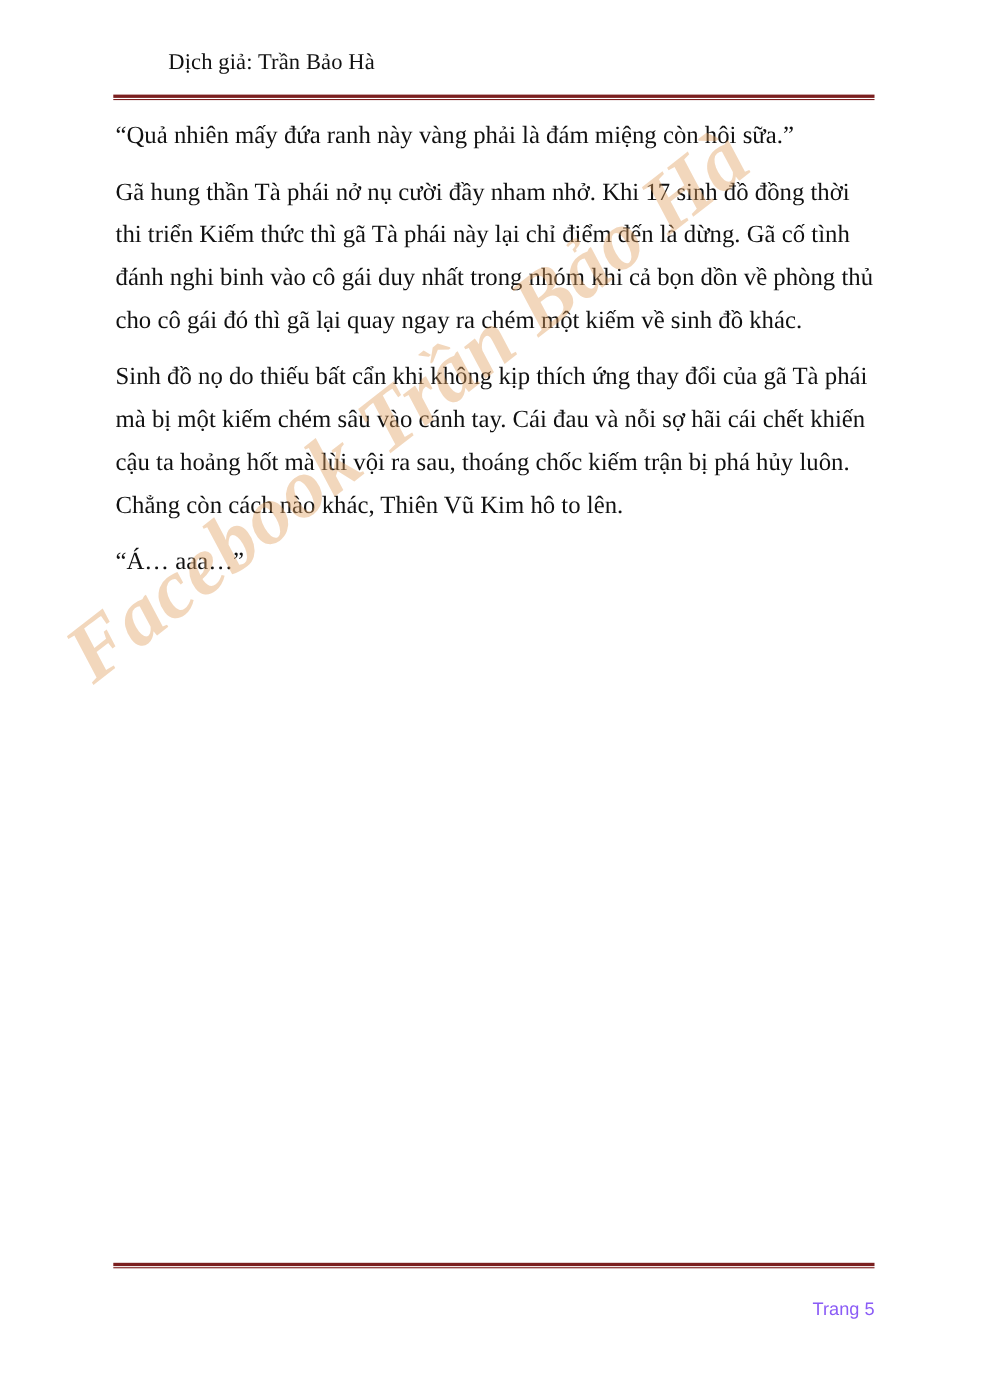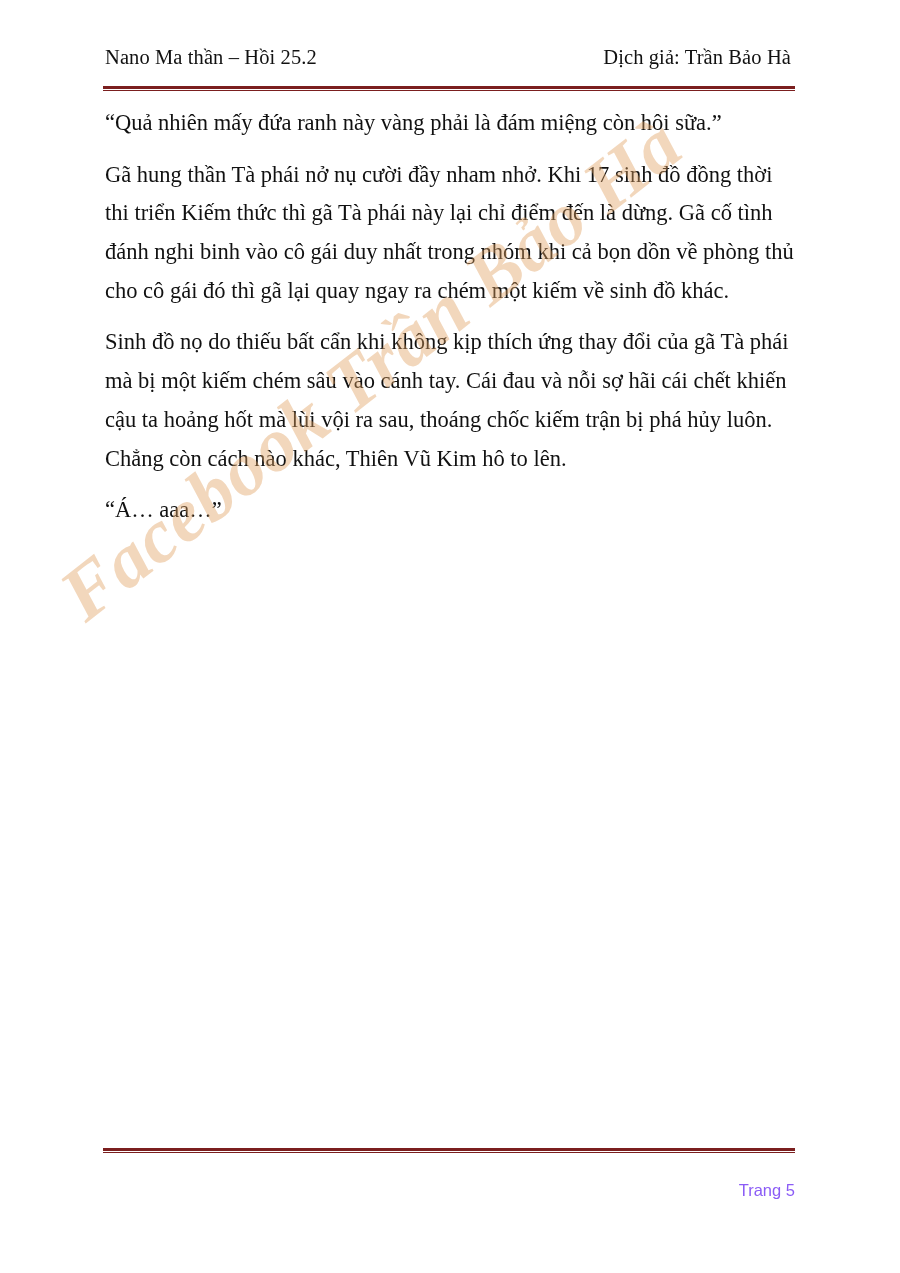--- a/index.html
+++ b/index.html
@@ -135,21 +135,20 @@
     white-space: nowrap;
     letter-spacing: 1px;
   }
 </style>
 </head>
 <body>
 
 <div class="page">
 
   <div class="header">
-    <div class="header-left">Nano Ma thần – Hồi 25.2</div>
     <div class="header-right">Dịch giả: Trần Bảo Hà</div>
   </div>
 
   <div class="header-rule">
     <div class="thick"></div>
     <div class="thin"></div>
   </div>
 
   <div class="content">
     <p class="para">“Quả nhiên mấy đứa ranh này vàng phải là đám miệng còn hôi sữa.”</p>

